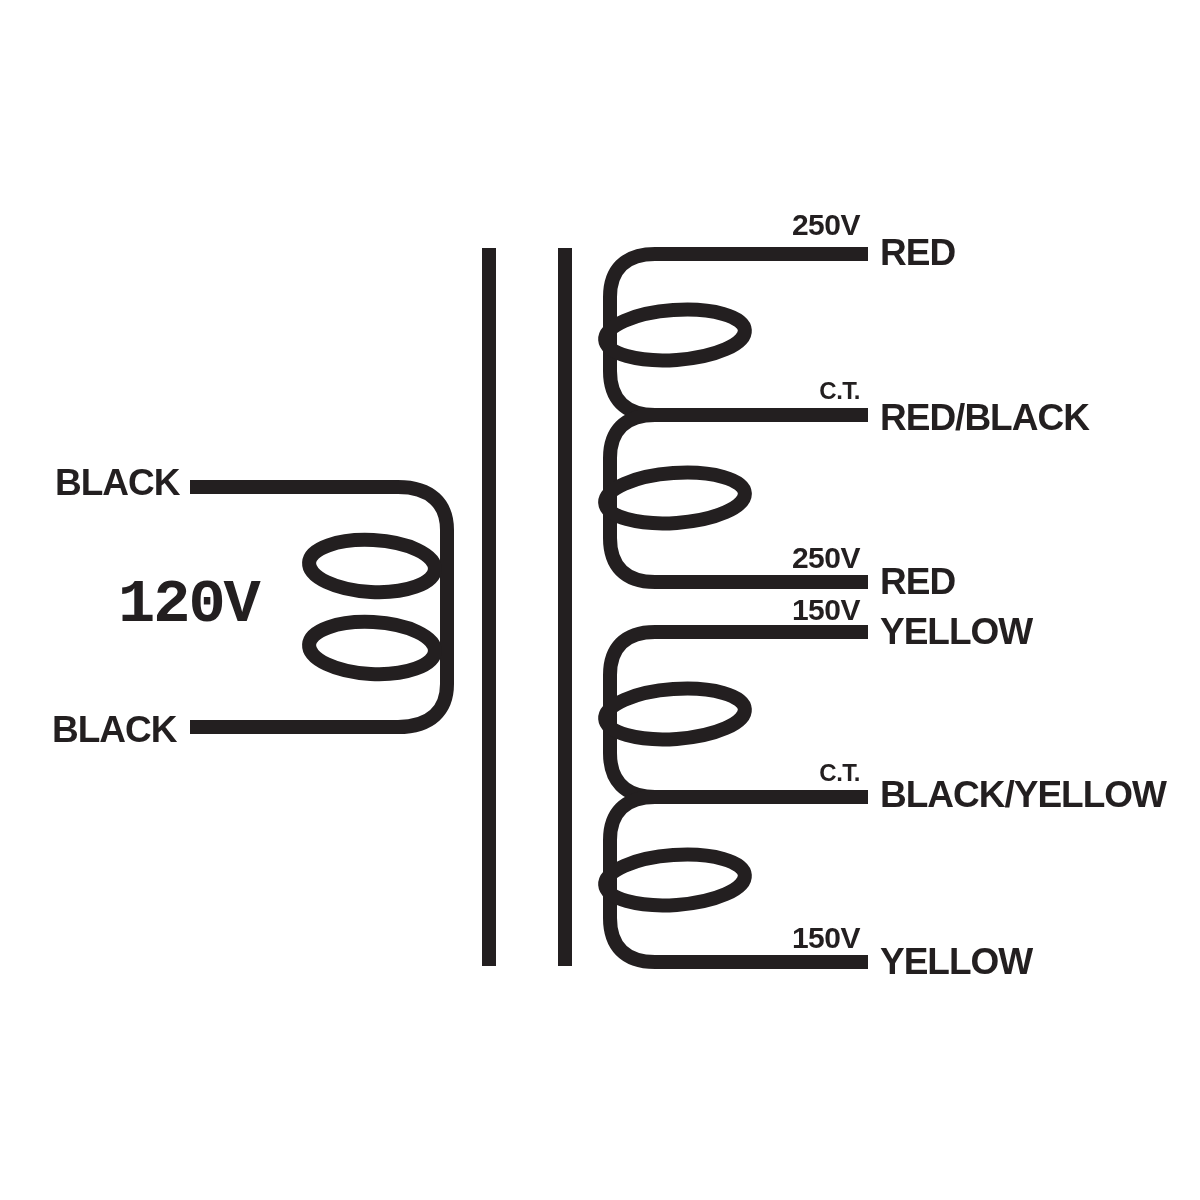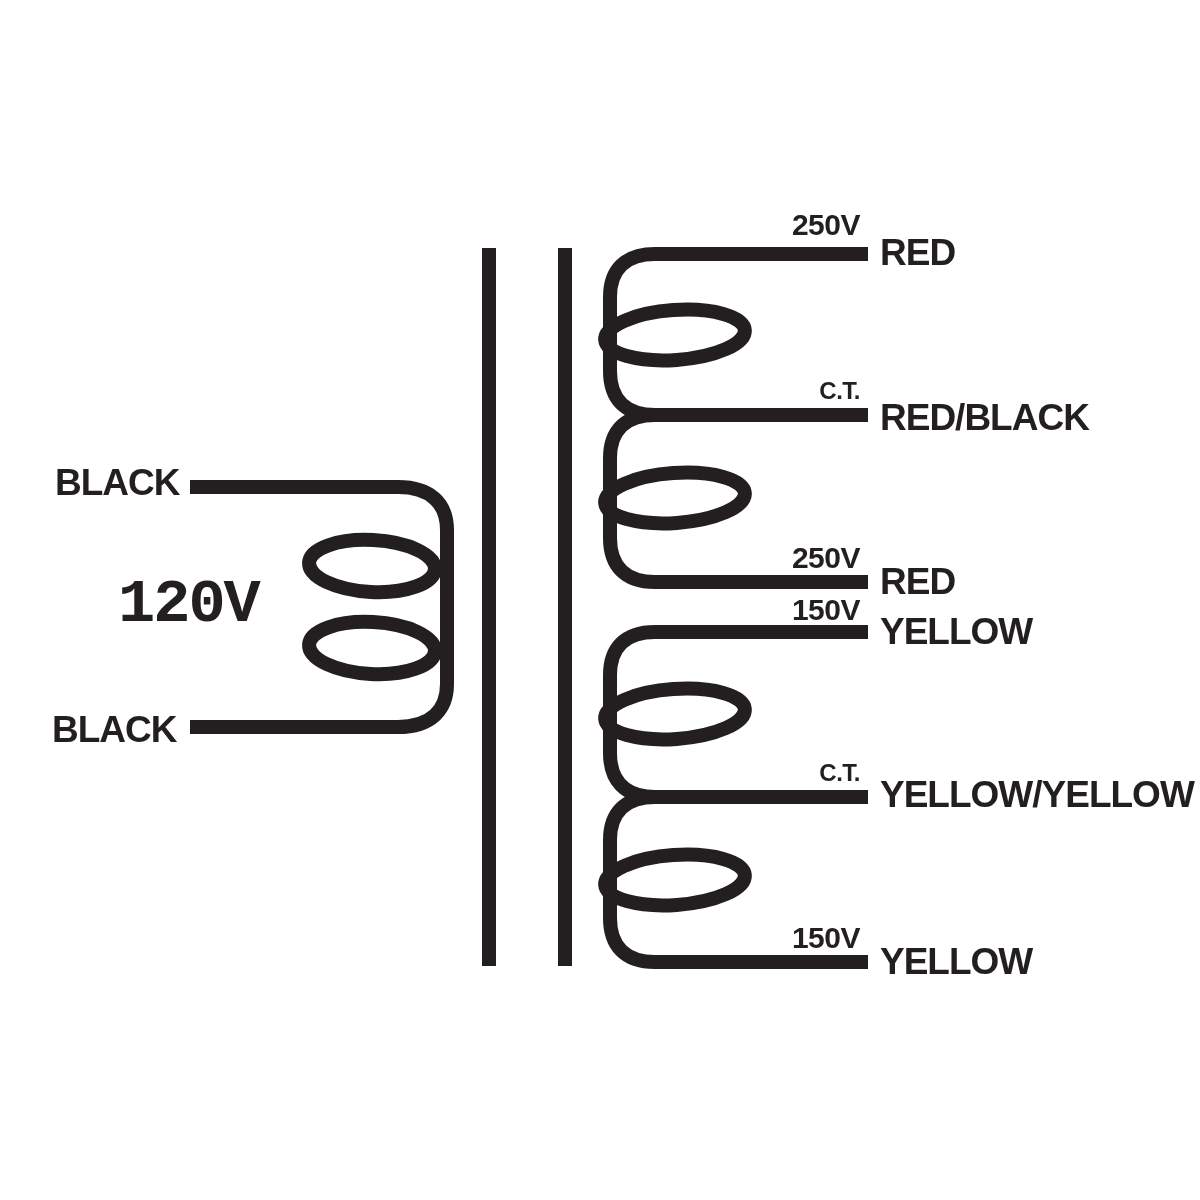--- a/index.html
+++ b/index.html
@@ -61,16 +61,16 @@
 <div class="lbl ct" style="right:340px;top:379px;">C.T.</div>
 <div class="lbl wire-name" style="left:880px;top:399px;">RED/BLACK</div>
 
 <div class="lbl volt" style="right:340px;top:543px;">250V</div>
 <div class="lbl wire-name" style="left:880px;top:563px;">RED</div>
 
 <div class="lbl volt" style="right:340px;top:595px;">150V</div>
 <div class="lbl wire-name" style="left:880px;top:613px;">YELLOW</div>
 
 <div class="lbl ct" style="right:340px;top:761px;">C.T.</div>
-<div class="lbl wire-name" style="left:880px;top:776px;">YELLOW/YELLOW</div>
+<div class="lbl wire-name" style="left:880px;top:776px;">BLACK/YELLOW</div>
 
 <div class="lbl volt" style="right:340px;top:923px;">150V</div>
 <div class="lbl wire-name" style="left:880px;top:943px;">YELLOW</div>
 
 </body></html>

